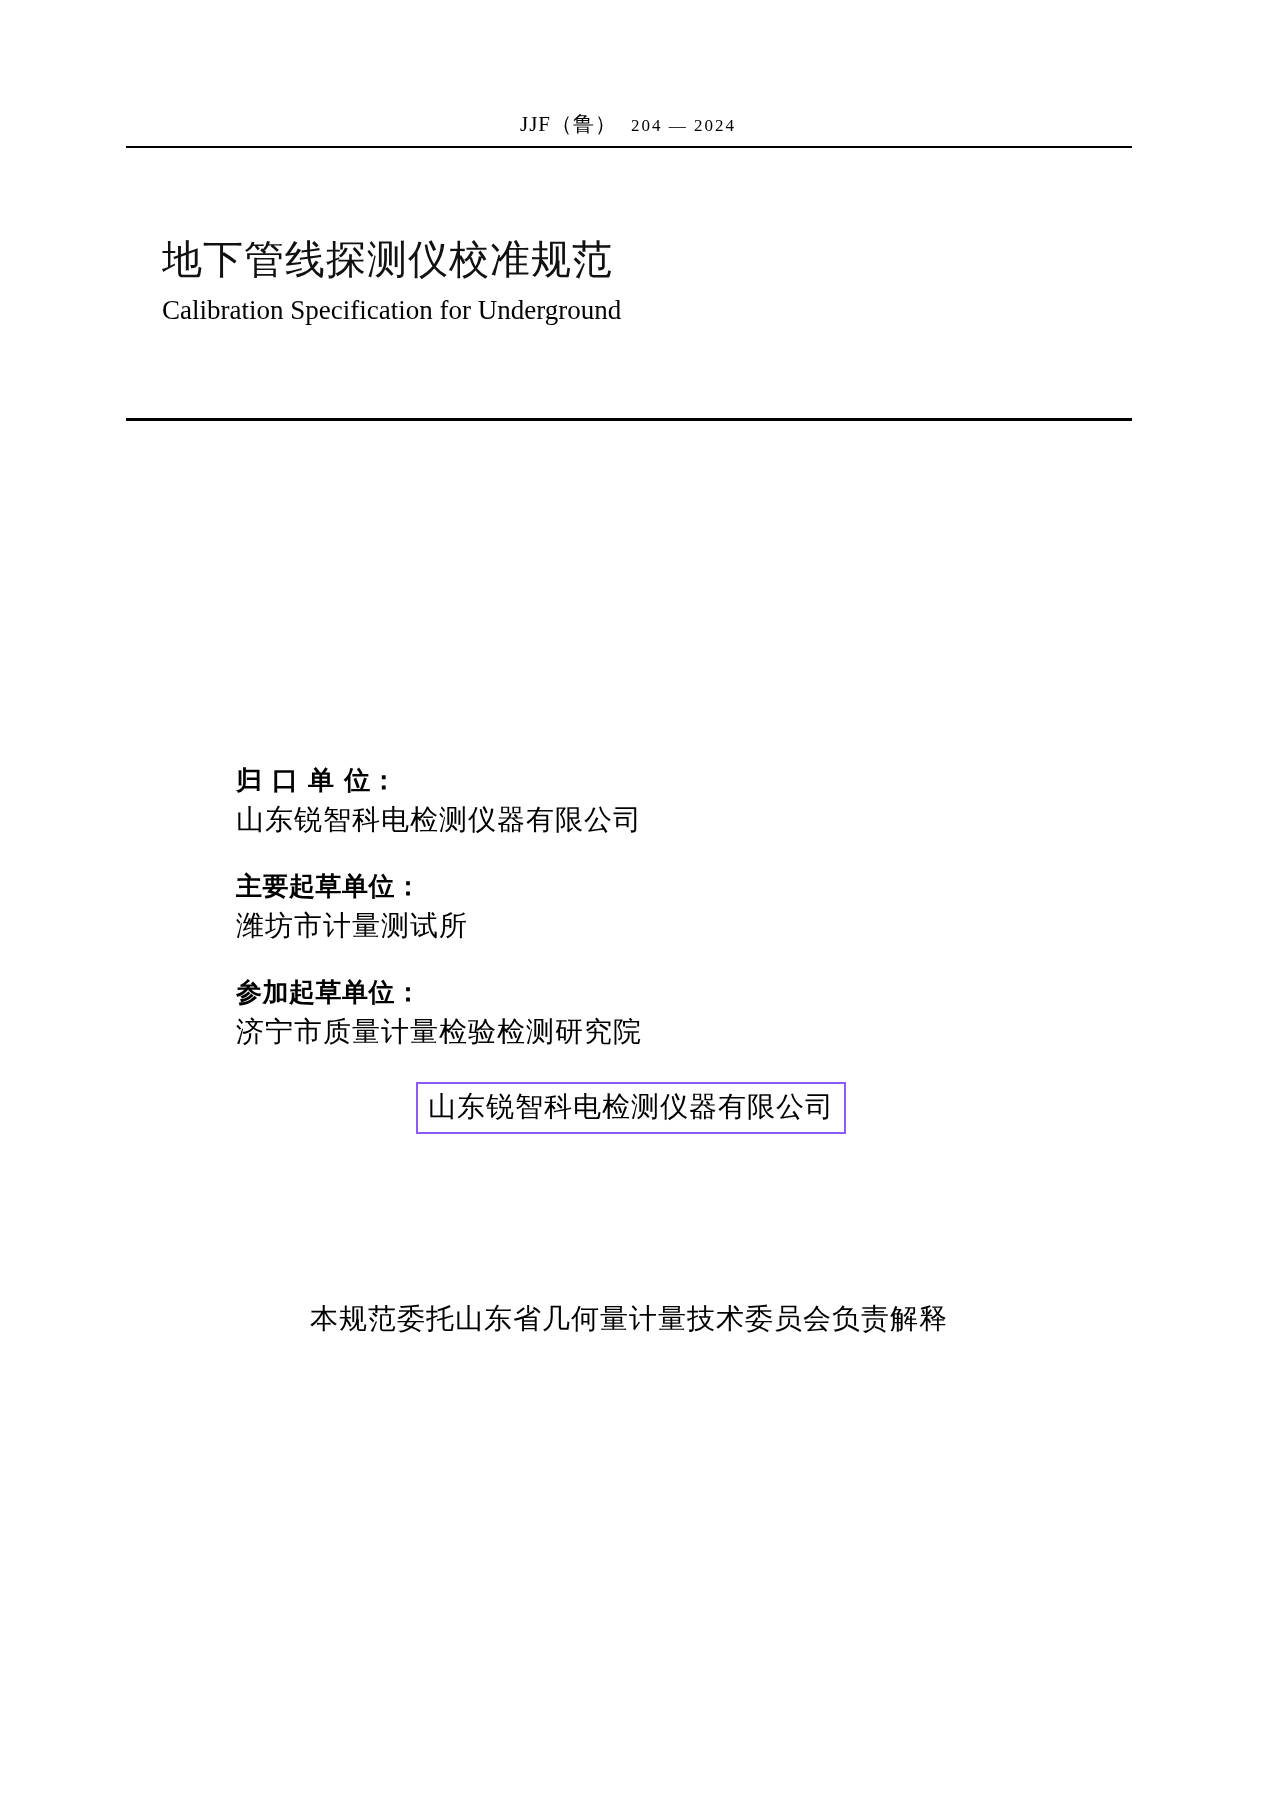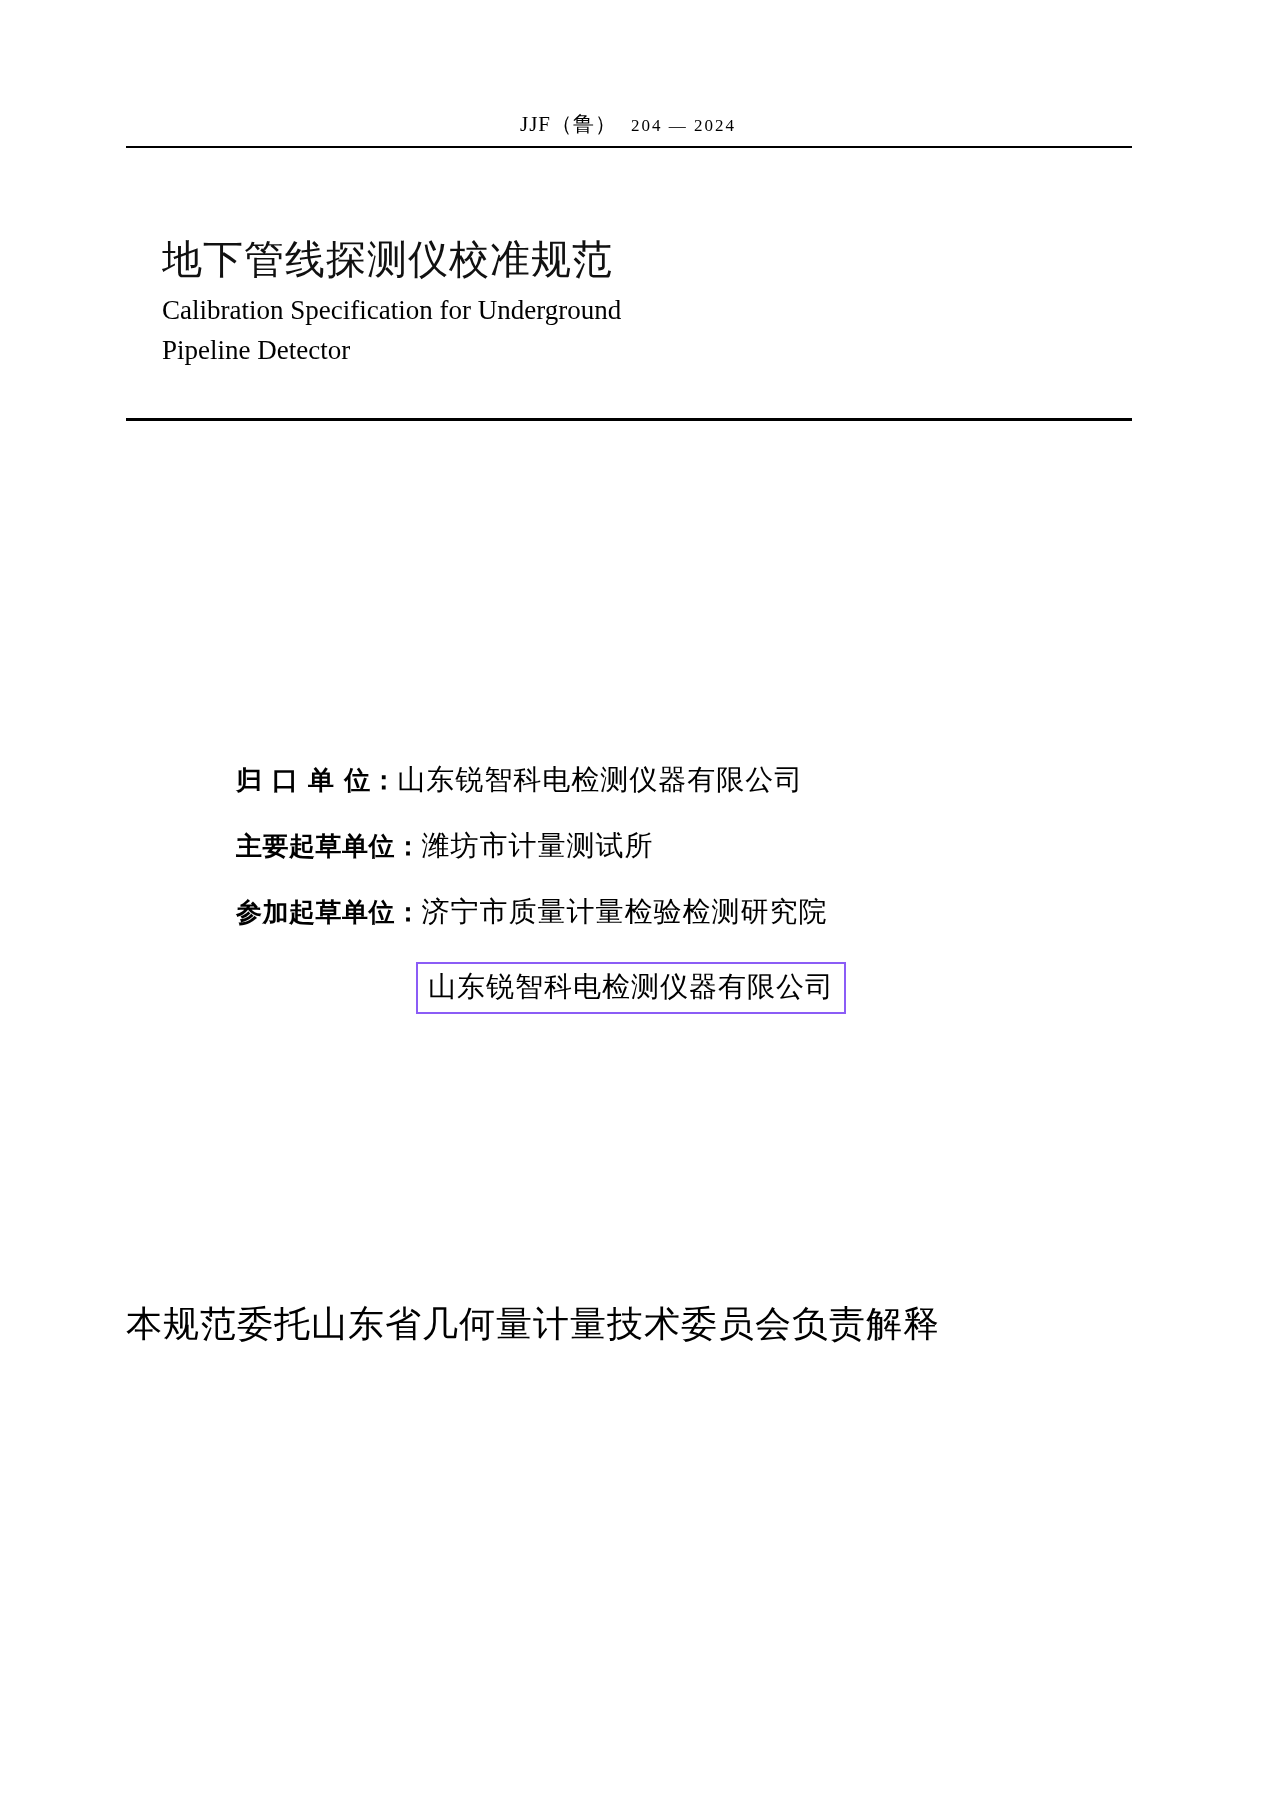--- a/index.html
+++ b/index.html
@@ -148,20 +148,21 @@
     left: 236px;
     top: 760px;
     width: 820px;
   }
   .org-row {
     display: flex;
     align-items: baseline;
     margin-bottom: 26px;
     font-size: 28px;
     line-height: 40px;
+    flex-direction: column;
   }
   .org-label {
     font-family: "DejaVu Sans", "Liberation Sans", sans-serif;
     font-weight: bold;
     font-size: 26px;
     letter-spacing: 0.5px;
     white-space: nowrap;
   }
   .org-value {
     font-family: "Liberation Serif", "DejaVu Serif", serif;
@@ -183,38 +184,38 @@
     line-height: 34px;
     color: #000;
   }
 
   
   .footer-note {
     position: absolute;
     left: 126px;
     top: 1300px;
     width: 1006px;
-    font-size: 36px;
+    text-align: center;
+    font-size: 28px;
     letter-spacing: 1px;
   }
 </style>
 </head>
 <body>
 
 <div class="page">
 
   <div class="header-line">
     <span>JJF（鲁）</span><span class="hdr-num">204 — 2024</span>
   </div>
   <div class="header-rule"></div>
 
   <div class="title-zh">地下管线探测仪校准规范</div>
   <div class="title-en">
     <div>Calibration Specification for Underground</div>
-    <div>Pipeline Detector</div>
   </div>
 
 
   <div class="title-rule"></div>
 
   <div class="org-block">
 
     <div class="org-row">
       <span class="org-label">归 口 单   位：</span>
       <span class="org-value">山东锐智科电检测仪器有限公司</span>

